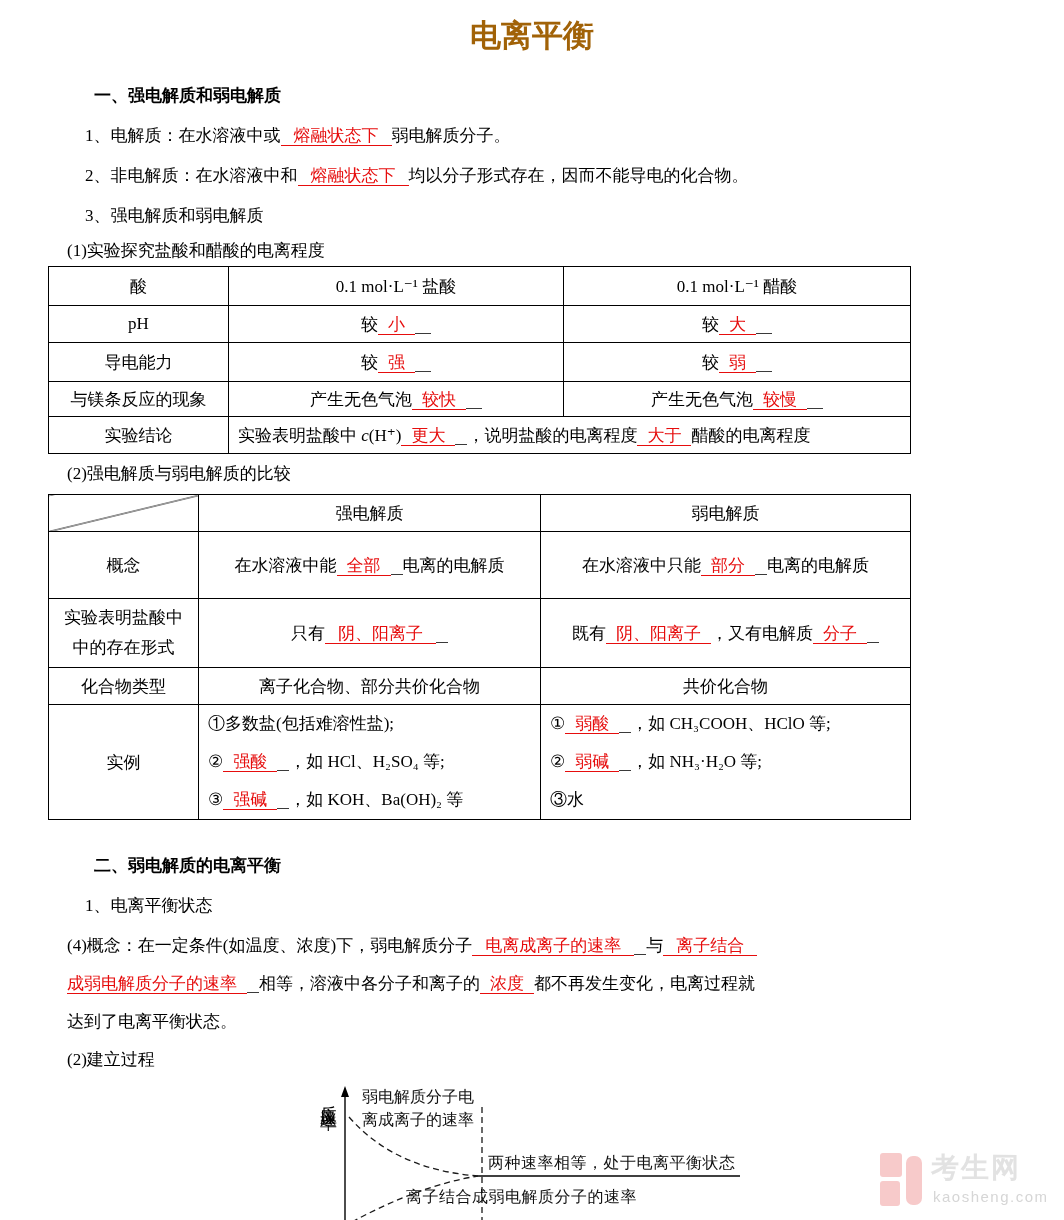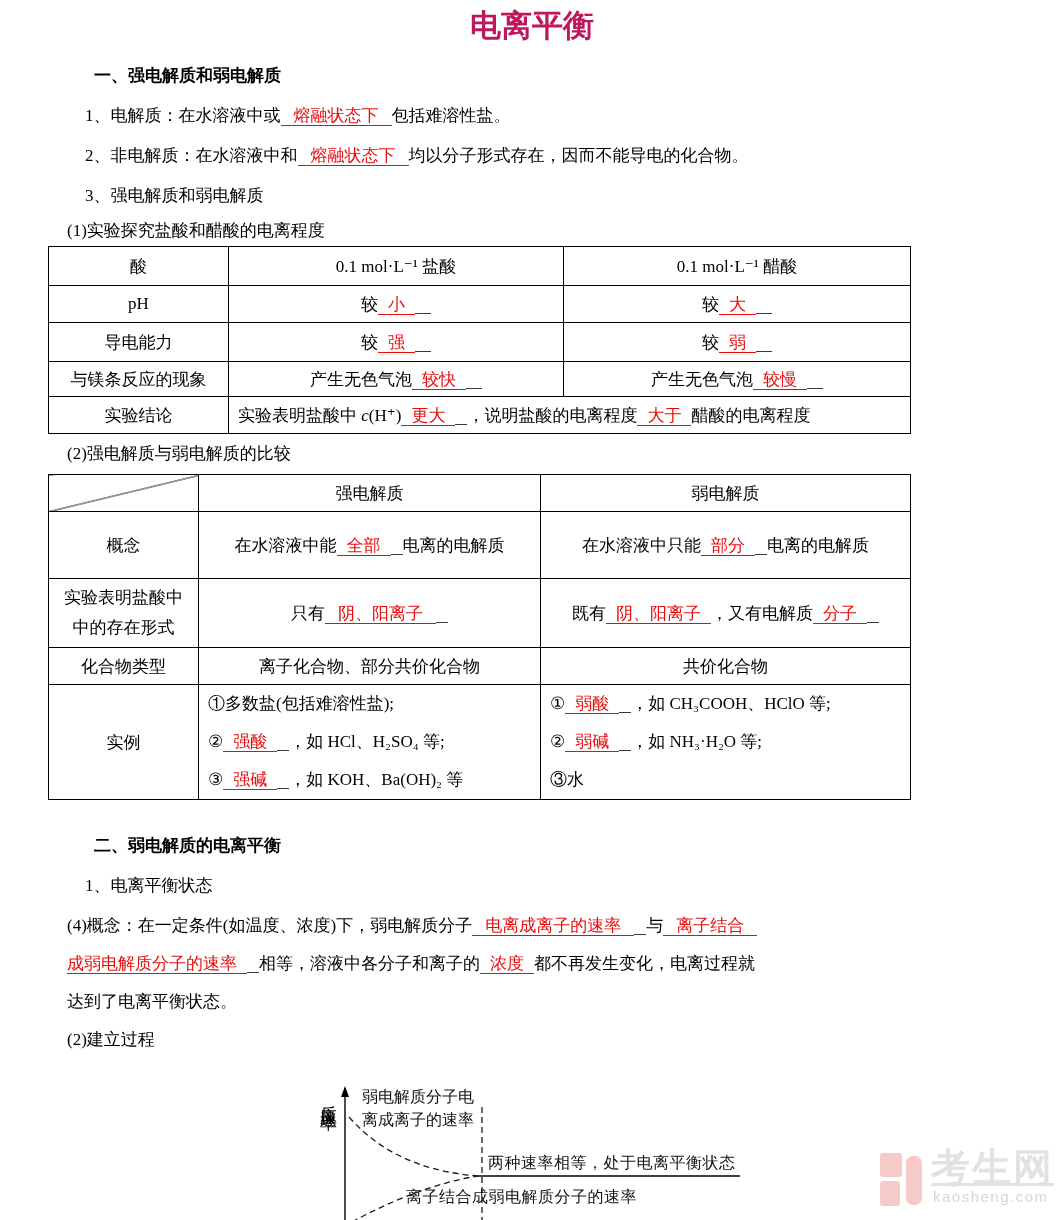--- a/index.html
+++ b/index.html
@@ -11,22 +11,22 @@
   .page{
     position:relative;
     width:1064px;height:1220px;
     overflow:hidden;
     background:#fff;
     color:var(--ink);
     font-family:"Liberation Serif","DejaVu Serif",serif;
     font-size:17px;
   }
   .doc-title{
-    margin:6px;height:44px;line-height:40px;
-    text-align:center;font-size:31px;font-weight:700;color:#be185d;
+    margin:16px;height:44px;line-height:40px;
+    text-align:center;font-size:31px;font-weight:700;color:#a16207;
   }
   .content{padding:0 48px;}
   .sec-heading{margin-left:46px;height:40px;line-height:40px;font-weight:700;margin-top:6px;}
   .num-item{margin-left:37px;height:40px;line-height:40px;}
   .paren-item{margin-left:19px;height:30px;line-height:30px;}
   .paren-item.tall{height:40px;line-height:40px;}
 
   
   .blank{
     color:var(--red);
@@ -83,42 +83,42 @@
   .lab-rec{left:106px;top:102px;letter-spacing:0.5px;}
 
   
   .wm{position:absolute;left:878px;top:1150px;width:180px;height:64px;}
   .wm-block{position:absolute;background:#f7caca;}
   .wm-sq1{left:2px;top:3px;width:22px;height:24px;border-radius:3px;}
   .wm-bar{left:28px;top:6px;width:16px;height:49px;border-radius:7px;}
   .wm-sq2{left:2px;top:31px;width:20px;height:25px;border-radius:3px;}
   .wm-name{
     position:absolute;left:53px;top:-2px;
-    font-size:39px;line-height:40px;letter-spacing:2px;
-    color:#e2e2e2;font-weight:700;text-decoration:underline;
+    font-size:28px;line-height:40px;letter-spacing:2px;
+    color:#e2e2e2;font-weight:700;
   }
   .wm-domain{
     position:absolute;left:55px;top:38px;
     font-size:15px;letter-spacing:1.5px;color:#d6d6d6;
     font-family:"Liberation Sans","DejaVu Sans",sans-serif;
   }
 </style>
 </head>
 <body>
 
 <div class="page">
 
   <h1 class="doc-title">电离平衡</h1>
 
   <div class="content">
 
     <div class="sec-heading">一、强电解质和弱电解质</div>
 
     <div class="num-item">
-      <span>1、电解质：在水溶液中或</span><span class="blank wide">熔融状态下</span><span>包括难溶性盐。</span>
+      <span>1、电解质：在水溶液中或</span><span class="blank wide">熔融状态下</span><span>弱电解质分子。</span>
     </div>
 
     <div class="num-item">
       <span>2、非电解质：在水溶液中和</span><span class="blank wide">熔融状态下</span><span>均以分子形式存在，因而不能导电的化合物。</span>
     </div>
 
     <div class="num-item">3、强电解质和弱电解质</div>
 
     <div class="paren-item">(1)实验探究盐酸和醋酸的电离程度</div>
 

